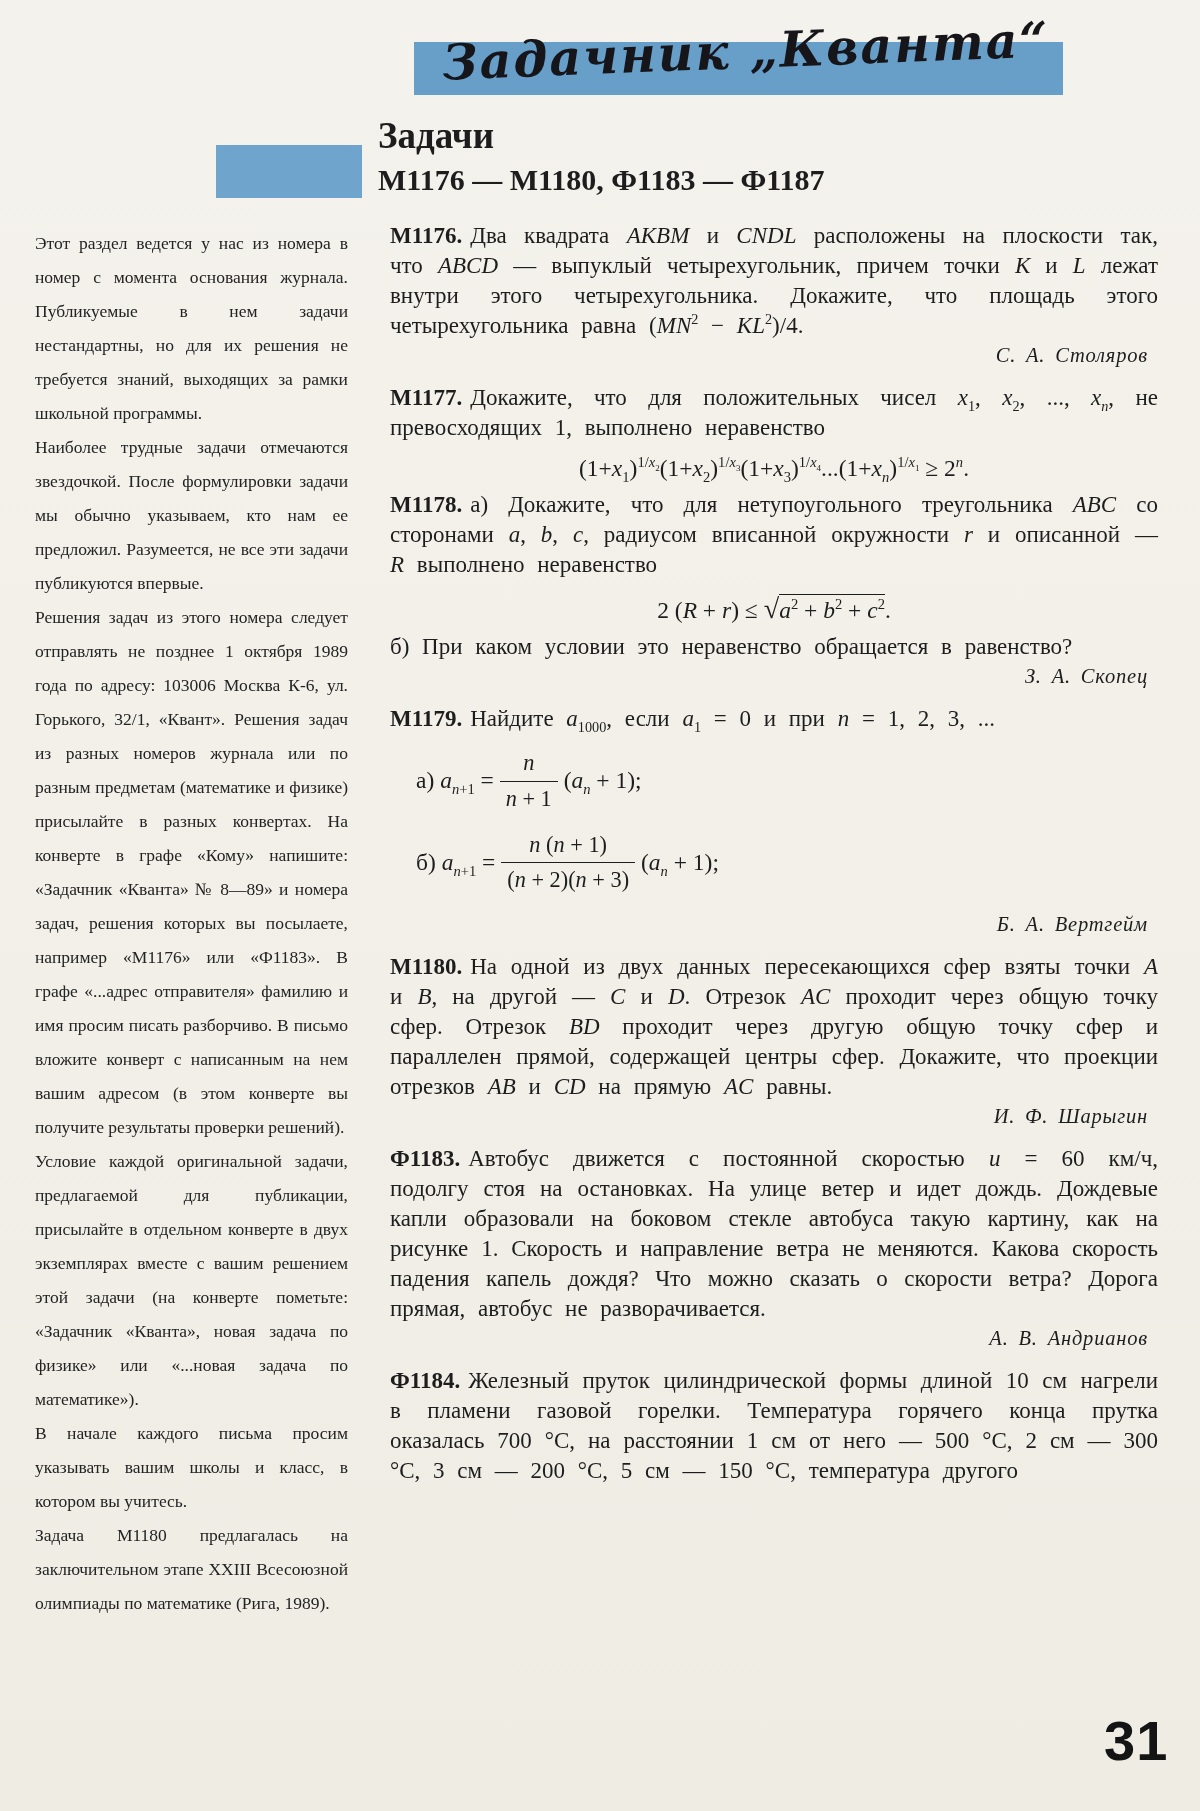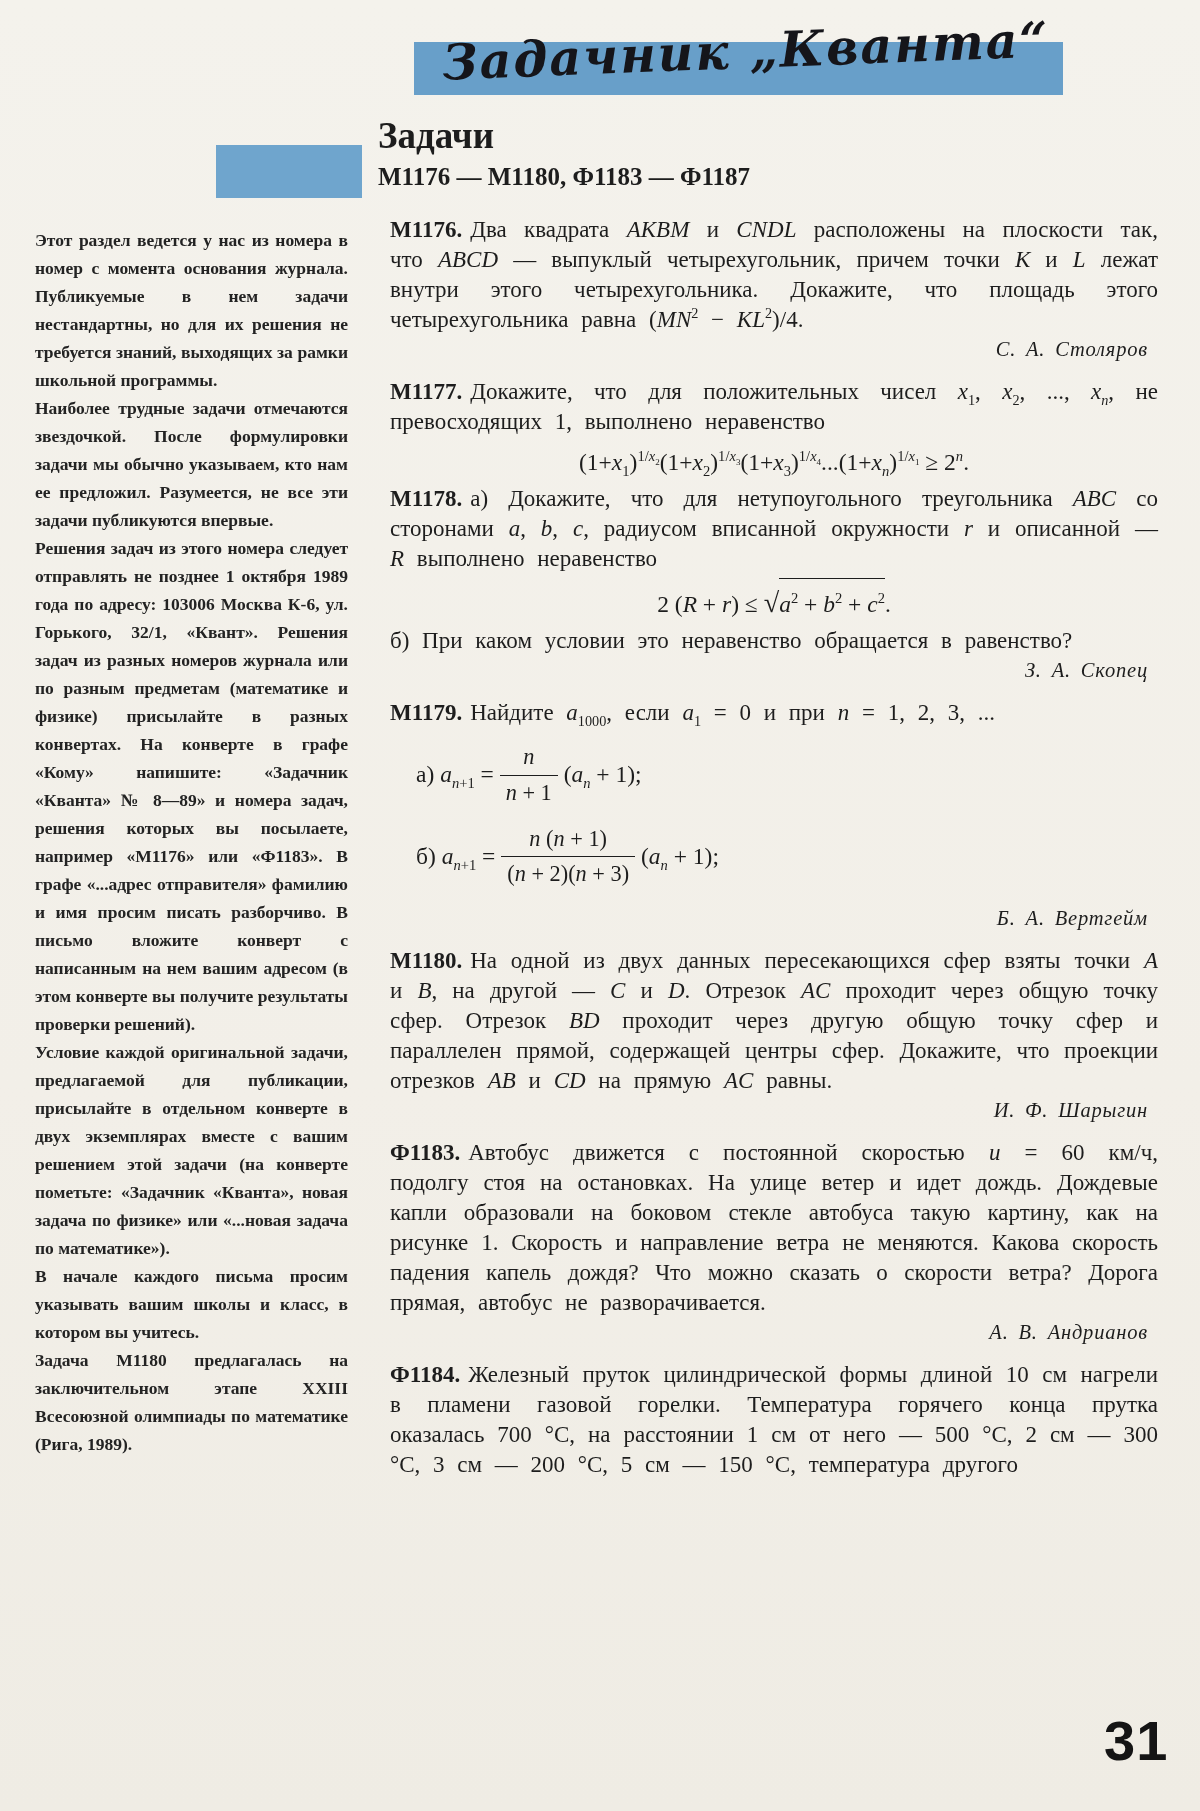--- a/index.html
+++ b/index.html
@@ -18,46 +18,46 @@
     font-family:"DejaVu Serif",serif;
     font-style:italic;font-weight:bold;
     font-size:49px;letter-spacing:2px;white-space:nowrap;
     transform:rotate(-2.2deg);
     color:#15151a;
   }
   .blue-block{position:absolute;left:216px;top:145px;width:146px;height:53px;background:#6fa5cd;}
   
   .left-col{
     position:absolute;left:35px;top:226px;width:313px;
-    font-size:17.5px;line-height:28px;font-weight:bold;
+    font-size:17.5px;line-height:34px;font-weight:normal;
     text-align:justify;color:#232323;
   }
   .left-col p{margin:0;}
   
   .main-col{position:absolute;left:378px;top:116px;width:792px;}
   .main-title{font-size:37px;font-weight:bold;margin:0 0 6px;line-height:1.1;}
-  .range{font-size:25px;font-weight:bold;margin:0 0 24px;}
+  .range{font-size:30px;font-weight:bold;margin:0 0 24px;}
   .problem{margin:0 12px 6px;}
   .prob-para{
     margin:0;font-size:23px;line-height:30px;
     text-align:justify;word-spacing:7px;
   }
   .plabel{font-weight:bold;margin-right:8px;}
   .formula{
     font-size:23.5px;text-align:center;margin:10px 0 4px;
     line-height:1.35;word-spacing:normal;
   }
   .formula-left{text-align:left;margin:16px 0 16px 26px;}
   sup,sub{font-size:0.62em;line-height:0;}
   .frac{display:inline-block;vertical-align:middle;text-align:center;position:relative;top:-2px;font-size:0.95em;}
   .frac .num{display:block;padding:0 6px 2px;}
   .frac .den{display:block;border-top:1.7px solid #1d1d1d;padding:2px 6px 0;}
   .sqrt{white-space:nowrap;}
   .sqrt .rad{font-size:1.2em;}
-  .sqrt .bar{border-top:1.7px solid #1d1d1d;padding-top:12px;text-align:right;}
+  .sqrt .bar{border-top:1.7px solid #1d1d1d;padding-top:2px;text-align:right;}
   .author{
     font-size:20.5px;font-style:italic;text-align:right;
     margin:3px 10px 16px 0;letter-spacing:0.8px;word-spacing:4px;font-family:Liberation Serif, serif;
   }
   .page-number{
     position:absolute;left:1104px;top:1708px;
     font-family:"Liberation Sans","DejaVu Sans",sans-serif;
     font-weight:bold;font-size:56px;color:#141414;letter-spacing:1px;
   }
 </style>

